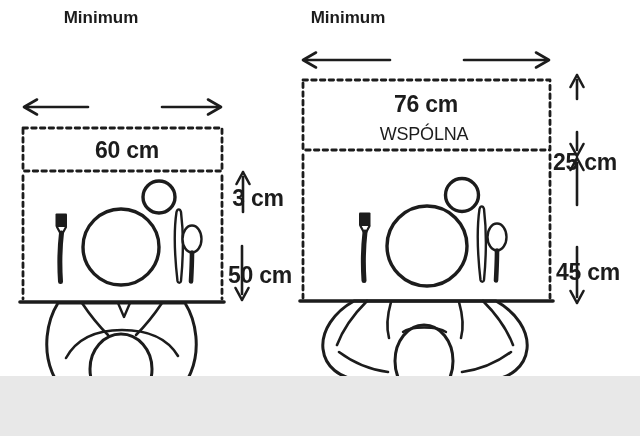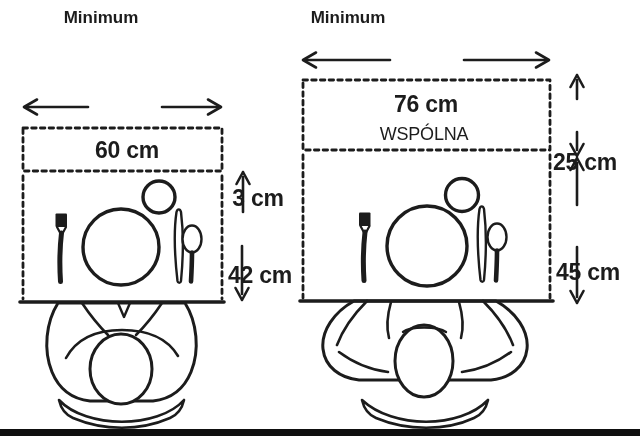--- a/index.html
+++ b/index.html
@@ -2,21 +2,21 @@
 <html><head>
 <meta charset="utf-8">
 <style>
   :root{
     --ink:#1c1c1c;
     --bg:#ffffff;
     --bar:#0f0f0f;
   }
   html,body{margin:0;padding:0;background:#e8e8e8;}
   #stage{
-    position:relative;width:640px;height:436px;background:var(--bg);
+    position:relative;width:640px;height:376px;background:var(--bg);
     font-family:"Liberation Sans","DejaVu Sans",sans-serif;color:var(--ink);
     overflow:hidden;
   }
   #art{position:absolute;left:0;top:0;width:640px;height:436px;}
   .lbl{
     position:absolute;transform:translate(-50%,-50%);
     white-space:nowrap;color:var(--ink);line-height:1;
   }
   .title{font-size:17px;font-weight:700;}
   .meas{font-size:23px;font-weight:600;letter-spacing:-0.2px;margin-top:44px;}
@@ -135,18 +135,18 @@
   <div class="lbl title" style="left:101px;top:17px">Minimum</div>
   <div class="lbl title" style="left:348px;top:17px">Minimum</div>
 
   <div class="lbl meas" style="left:127px;top:106px">60 cm</div>
   <div class="lbl meas" style="left:426px;top:60px">76 cm</div>
 
 
   <div class="lbl strip-big" style="left:424px;top:134px">WSPÓLNA</div>
 
   <div class="lbl meas" style="left:258px;top:154px">3 cm</div>
-  <div class="lbl meas" style="left:260px;top:231px">42 cm</div>
+  <div class="lbl meas" style="left:260px;top:231px">50 cm</div>
 
   <div class="lbl meas" style="left:585px;top:118px">25 cm</div>
   <div class="lbl meas" style="left:588px;top:228px">45 cm</div>
 
 </div>
 
 </body></html>

